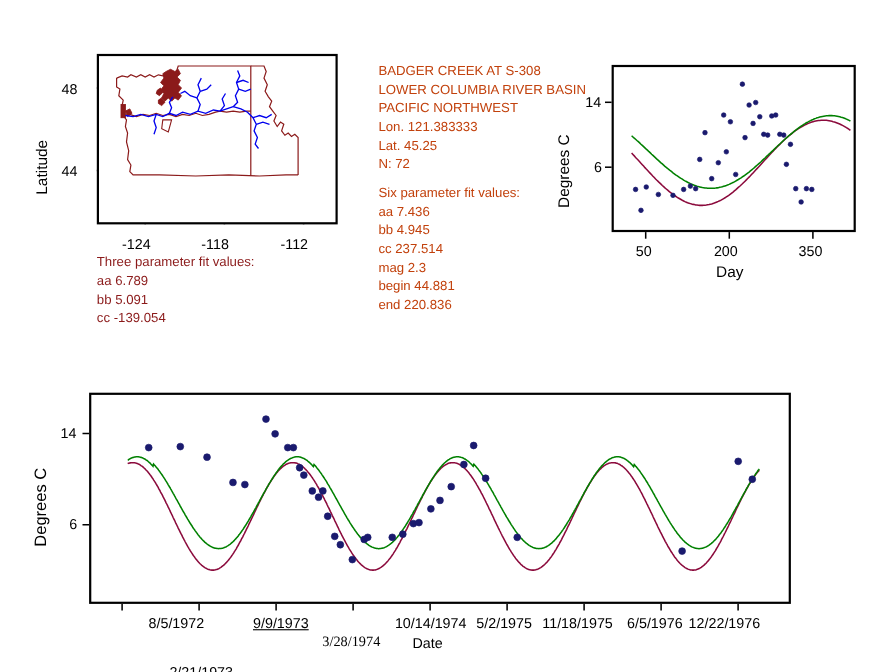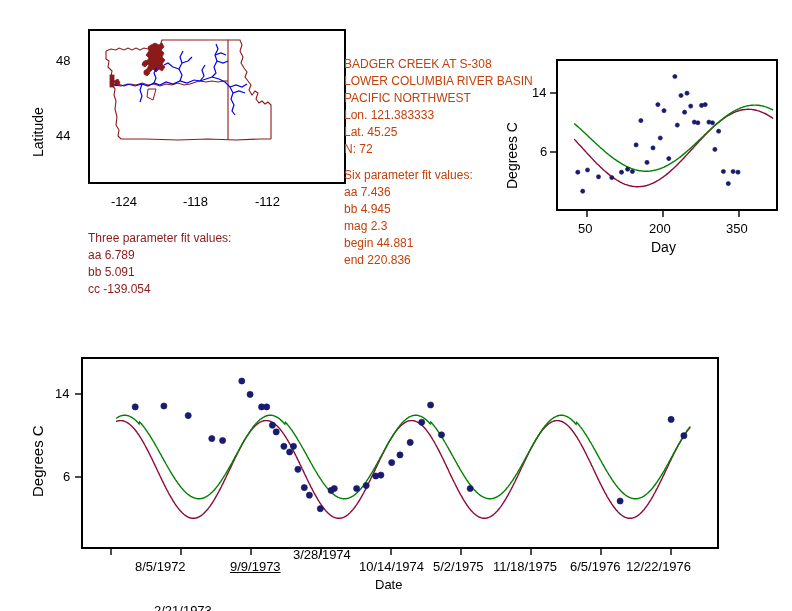--- a/index.html
+++ b/index.html
@@ -29,21 +29,21 @@
     font-size: 14px;
     color: #000000;
     white-space: nowrap;
   }
   .axis-title.vertical {
     transform-origin: 0 0;
     transform: rotate(-90deg);
   }
 
   
-  #map-panel { left: 88px; top: 29px; width: 258px; height: 155px; }
+  #map-panel { left: 88px; top: 49px; width: 219px; height: 155px; }
   #map-frame {
     position: absolute; left: 0; top: 0; width: 100%; height: 100%;
     border: 2px solid #000000; box-sizing: border-box; background: #ffffff;
   }
   #map-svg { position: absolute; left: 0; top: 0; }
 
   
   .text-block { position: absolute; font-size: 12px; line-height: 17px; white-space: nowrap; }
   #red-text  { left: 88px;  top: 230px; color: #8b1a1a; }
   #green-text{ left: 344px; top: 56px;  color: #c2410c; }
@@ -159,20 +159,21 @@
   <div>BADGER CREEK AT S-308</div>
   <div>LOWER COLUMBIA RIVER BASIN</div>
   <div>PACIFIC NORTHWEST</div>
   <div>Lon. 121.383333</div>
   <div>Lat. 45.25</div>
   <div>N: 72</div>
   <div class="spacer"></div>
   <div>Six parameter fit values:</div>
   <div>aa 7.436</div>
   <div>bb 4.945</div>
+  <div>cc 237.514</div>
   <div>mag 2.3</div>
   <div>begin 44.881</div>
   <div>end 220.836</div>
 </div>
 
 <div class="panel" id="day-panel">
   <div class="plot-frame" style="left:0; top:0; width:222px; height:152px;"></div>
   <svg class="plot-svg" id="day-plot-svg" width="222" height="152">
       <path d="M18.2,80.1 L19.4,81.4 L20.6,82.7 L21.8,84.1 L23.0,85.4 L24.3,86.7 L25.5,88.0 L26.7,89.4 L27.9,90.7 L29.1,92.0 L30.3,93.4 L31.5,94.7 L32.8,96.0 L34.0,97.3 L35.2,98.6 L36.4,99.9 L37.6,101.2 L38.8,102.4 L40.0,103.7 L41.2,104.9 L42.5,106.1 L43.7,107.3 L44.9,108.4 L46.1,109.6 L47.3,110.7 L48.5,111.8 L49.7,112.8 L51.0,113.9 L52.2,114.9 L53.4,115.9 L54.6,116.8 L55.8,117.7 L57.0,118.6 L58.2,119.4 L59.4,120.2 L60.7,121.0 L61.9,121.7 L63.1,122.4 L64.3,123.1 L65.5,123.7 L66.7,124.3 L67.9,124.8 L69.1,125.3 L70.4,125.7 L71.6,126.1 L72.8,126.5 L74.0,126.8 L75.2,127.0 L76.4,127.3 L77.6,127.4 L78.9,127.6 L80.1,127.7 L81.3,127.7 L82.5,127.7 L83.7,127.6 L84.9,127.5 L86.1,127.4 L87.3,127.2 L88.6,127.0 L89.8,126.7 L91.0,126.4 L92.2,126.0 L93.4,125.6 L94.6,125.1 L95.8,124.6 L97.0,124.1 L98.3,123.5 L99.5,122.9 L100.7,122.2 L101.9,121.5 L103.1,120.8 L104.3,120.0 L105.5,119.2 L106.8,118.3 L108.0,117.4 L109.2,116.5 L110.4,115.6 L111.6,114.6 L112.8,113.6 L114.0,112.5 L115.2,111.4 L116.5,110.3 L117.7,109.2 L118.9,108.1 L120.1,106.9 L121.3,105.7 L122.5,104.5 L123.7,103.3 L125.0,102.0 L126.2,100.8 L127.4,99.5 L128.6,98.2 L129.8,96.9 L131.0,95.6 L132.2,94.3 L133.4,93.0 L134.7,91.6 L135.9,90.3 L137.1,89.0 L138.3,87.6 L139.5,86.3 L140.7,85.0 L141.9,83.7 L143.1,82.3 L144.4,81.0 L145.6,79.7 L146.8,78.4 L148.0,77.2 L149.2,75.9 L150.4,74.7 L151.6,73.4 L152.9,72.2 L154.1,71.0 L155.3,69.9 L156.5,68.7 L157.7,67.6 L158.9,66.5 L160.1,65.4 L161.3,64.4 L162.6,63.4 L163.8,62.4 L165.0,61.4 L166.2,60.5 L167.4,59.6 L168.6,58.8 L169.8,58.0 L171.0,57.2 L172.3,56.5 L173.5,55.8 L174.7,55.1 L175.9,54.5 L177.1,53.9 L178.3,53.4 L179.5,52.9 L180.8,52.4 L182.0,52.0 L183.2,51.6 L184.4,51.3 L185.6,51.0 L186.8,50.8 L188.0,50.6 L189.2,50.5 L190.5,50.4 L191.7,50.3 L192.9,50.3 L194.1,50.4 L195.3,50.4 L196.5,50.6 L197.7,50.8 L199.0,51.0 L200.2,51.2 L201.4,51.6 L202.6,51.9 L203.8,52.3 L205.0,52.8 L206.2,53.3 L207.4,53.8 L208.7,54.4 L209.9,55.0 L211.1,55.6 L212.3,56.3 L213.5,57.1 L214.7,57.8 L215.9,58.6 L217.1,59.5 " fill="none" stroke="#8b0a3c" stroke-width="1.4"></path>
       <path d="M18.2,64.4 L19.4,65.5 L20.6,66.6 L21.8,67.6 L23.0,68.7 L24.3,69.8 L25.5,70.9 L26.7,72.1 L27.9,73.2 L29.1,74.3 L30.3,75.4 L31.5,76.6 L32.8,77.7 L34.0,78.9 L35.2,80.0 L36.4,81.2 L37.6,82.3 L38.8,83.4 L40.0,84.5 L41.2,85.7 L42.5,86.8 L43.7,87.9 L44.9,89.0 L46.1,90.0 L47.3,91.1 L48.5,92.2 L49.7,93.2 L51.0,94.2 L52.2,95.2 L53.4,96.2 L54.6,97.1 L55.8,98.1 L57.0,99.0 L58.2,99.9 L59.4,100.7 L60.7,101.6 L61.9,102.4 L63.1,103.2 L64.3,103.9 L65.5,104.7 L66.7,105.4 L67.9,106.0 L69.1,106.7 L70.4,107.3 L71.6,107.9 L72.8,108.4 L74.0,108.9 L75.2,109.4 L76.4,109.8 L77.6,110.2 L78.9,110.6 L80.1,110.9 L81.3,111.2 L82.5,111.5 L83.7,111.7 L84.9,111.9 L86.1,112.0 L87.3,112.1 L88.6,112.2 L89.8,112.2 L91.0,112.2 L92.2,112.2 L93.4,112.1 L94.6,112.0 L95.8,111.8 L97.0,111.6 L98.3,111.3 L99.5,111.1 L100.7,110.8 L101.9,110.4 L103.1,110.0 L104.3,109.6 L105.5,109.1 L106.8,108.6 L108.0,108.1 L109.2,107.5 L110.4,106.9 L111.6,106.3 L112.8,105.6 L114.0,104.9 L115.2,104.2 L116.5,103.4 L117.7,102.7 L118.9,101.8 L120.1,101.0 L121.3,100.1 L122.5,99.2 L123.7,98.3 L125.0,97.4 L126.2,96.4 L127.4,95.4 L128.6,94.4 L129.8,93.4 L131.0,92.3 L132.2,91.2 L133.4,90.2 L134.7,89.1 L135.9,88.0 L137.1,86.8 L138.3,85.7 L139.5,84.6 L140.7,83.4 L141.9,82.3 L143.1,81.1 L144.4,80.0 L145.6,78.8 L146.8,77.7 L148.0,76.5 L149.2,75.3 L150.4,74.2 L151.6,73.0 L152.9,71.9 L154.1,70.8 L155.3,69.6 L156.5,68.5 L157.7,67.4 L158.9,66.3 L160.1,65.3 L161.3,64.2 L162.6,63.2 L163.8,62.2 L165.0,61.2 L166.2,60.2 L167.4,59.3 L168.6,58.3 L169.8,57.4 L171.0,56.6 L172.3,55.7 L173.5,54.9 L174.7,54.1 L175.9,53.4 L177.1,52.6 L178.3,52.0 L179.5,51.3 L180.8,50.7 L182.0,50.1 L183.2,49.6 L184.4,49.0 L185.6,48.6 L186.8,48.1 L188.0,47.8 L189.2,47.4 L190.5,47.1 L191.7,46.8 L192.9,46.6 L194.1,46.4 L195.3,46.3 L196.5,46.2 L197.7,46.1 L199.0,46.1 L200.2,46.1 L201.4,46.2 L202.6,46.3 L203.8,46.5 L205.0,46.7 L206.2,46.9 L207.4,47.2 L208.7,47.6 L209.9,47.9 L211.1,48.3 L212.3,48.8 L213.5,49.3 L214.7,49.8 L215.9,50.4 L217.1,51.0 " fill="none" stroke="#008000" stroke-width="1.4"></path>
@@ -286,21 +287,21 @@
     </g>
   </svg>
 
   <div class="axis-title vertical" style="left:-52px; top:140px; font-size:15px;">Degrees C</div>
   <div class="tick-label" style="left:-26px; top:29px;">14</div>
   <div class="tick-label" style="left:-18px; top:112px;">6</div>
 
   <div class="tick-label" style="left:6px; top:202px;margin-left:48px;">8/5/1972</div>
   <div class="tick-label" style="left:73px; top:202px;margin-top:44px;">2/21/1973</div>
   <div class="tick-label" style="left:149px; top:202px;text-decoration:underline;">9/9/1973</div>
-  <div class="tick-label" style="left:212px; top:190px;">3/28/1974</div>
+  <div class="tick-label" style="left:212px; top:218px;font-family:Liberation Serif, serif;">3/28/1974</div>
   <div class="tick-label" style="left:278px; top:202px;">10/14/1974</div>
   <div class="tick-label" style="left:352px; top:202px;">5/2/1975</div>
   <div class="tick-label" style="left:412px; top:202px;">11/18/1975</div>
   <div class="tick-label" style="left:489px; top:202px;">6/5/1976</div>
   <div class="tick-label" style="left:545px; top:202px;">12/22/1976</div>
 
   <div class="axis-title" style="left:294px; top:220px; font-size:13px;">Date</div>
 </div>
 
 </body></html>

